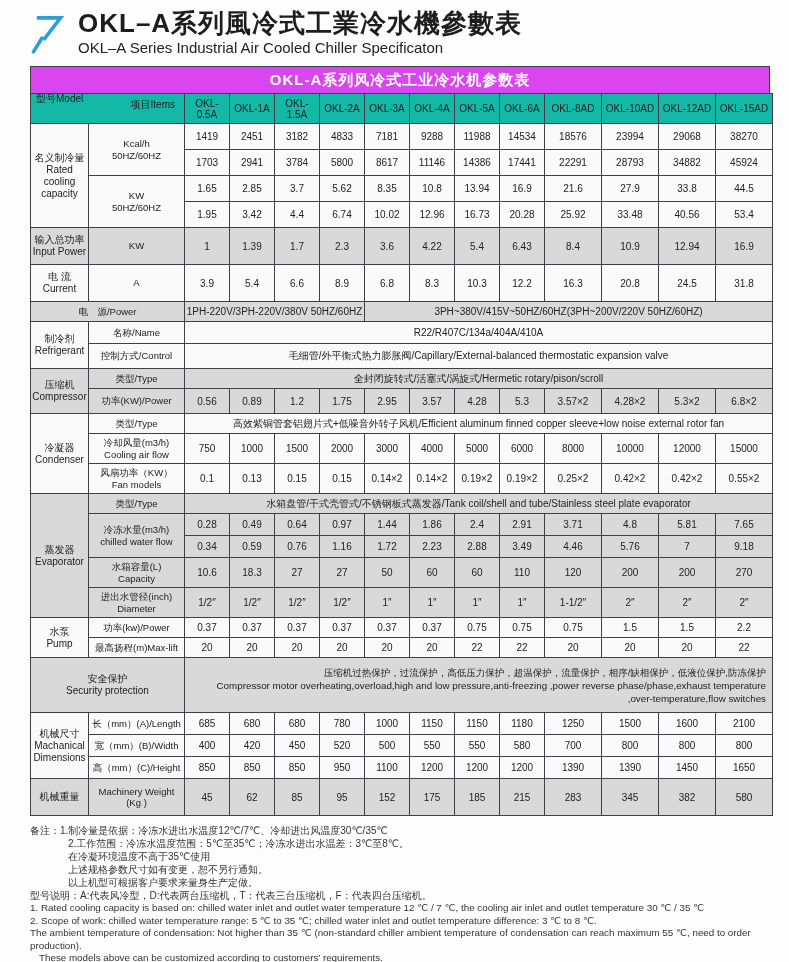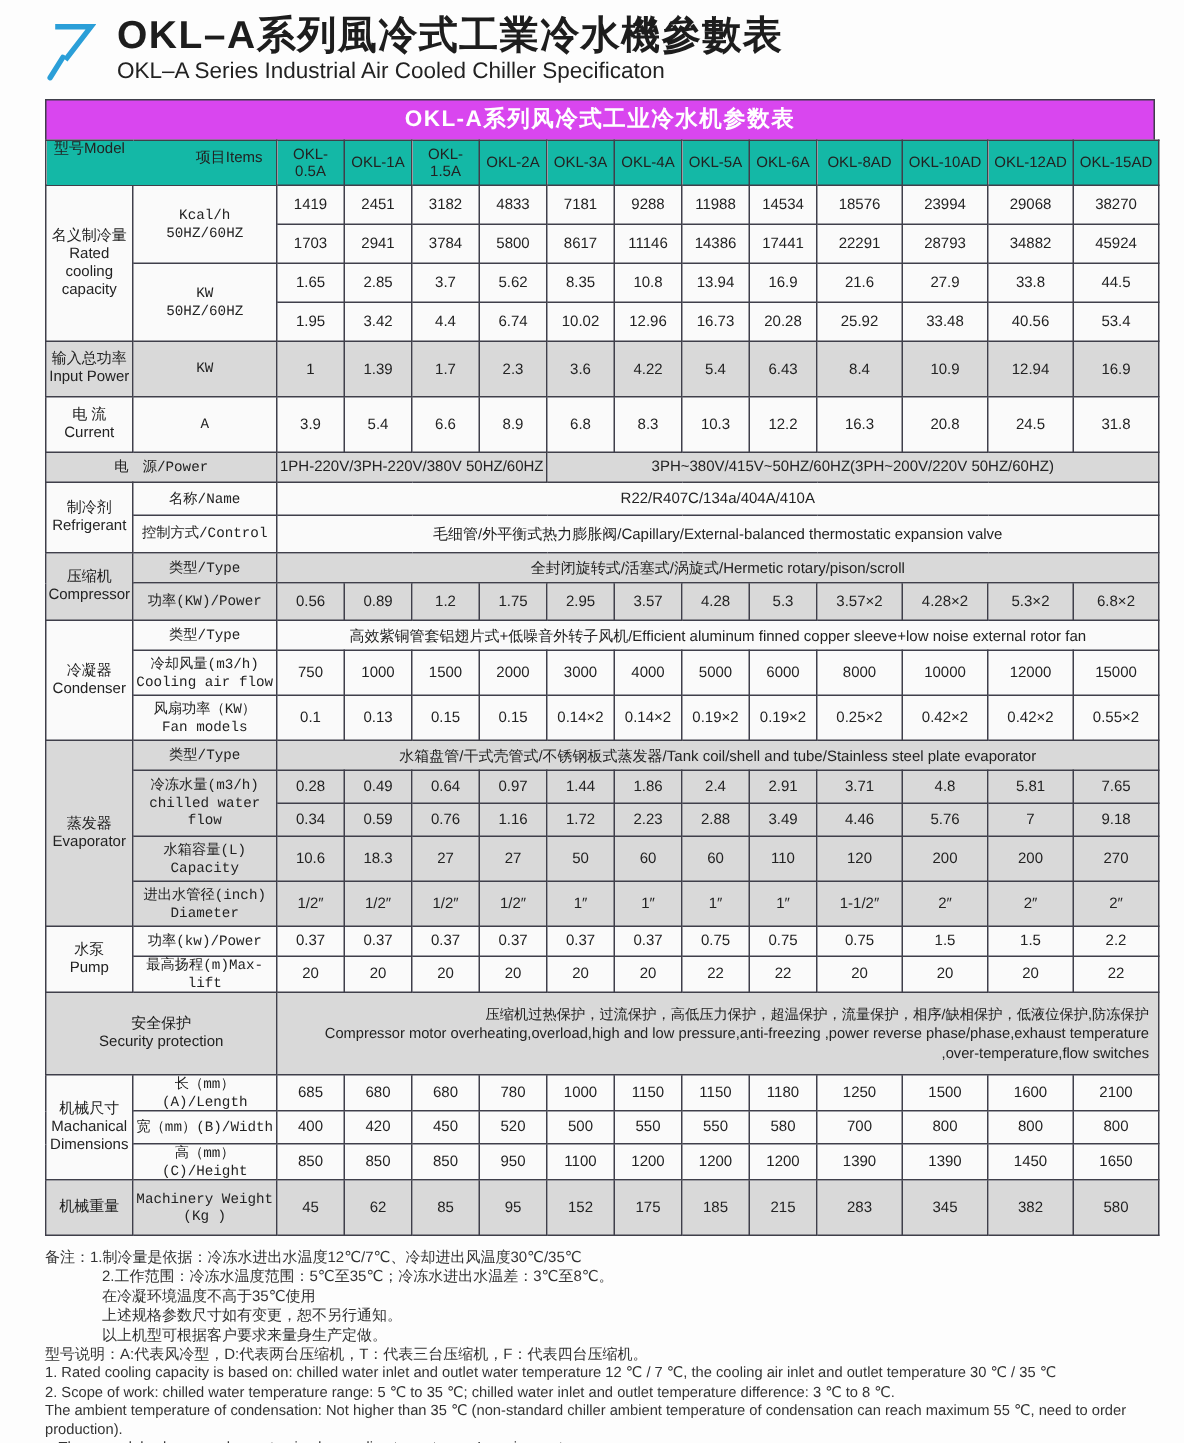--- a/index.html
+++ b/index.html
@@ -12,21 +12,21 @@
   .t-en{font-size:15px;font-weight:500;color:#222;line-height:20px;}
   
   .banner{height:26px;line-height:26px;background:#d946ef;color:#fff;font-size:15px;font-weight:bold;text-align:center;letter-spacing:1px;border:1px solid #3f3f4a;border-bottom:none;}
   
   table{border-collapse:collapse;table-layout:fixed;width:740px;}
   td,th{border:1px solid #3f3f4a;padding:0 1px;text-align:center;vertical-align:middle;font-size:10px;font-weight:normal;overflow:hidden;}
   tr.w>td,tr.w>th{background:#fafafa;}
   tr.g>td,tr.g>th{background:#d9d9d9;}
   tr.hd>td,tr.hd>th{background:#14b8a6;}
   .glab{font-size:10px;line-height:12px;}
-  .ilab{font-size:9.5px;line-height:11.5px;font-family:Liberation Mono, monospace;}
+  .ilab{font-size:9.5px;line-height:11.5px;}
   .mh{font-size:10px;font-weight:normal;}
   .nowrap{white-space:nowrap;}
   .sec{text-align:right;padding:3px 6px;font-size:9.5px;line-height:13px;}
   .sec .en{font-size:9.8px;}
   .r20{height:20px;} .r22{height:22px;} .r23{height:22px;} .r25{height:25px;}
   .r26{height:26px;} .r29{height:37px;} .r30{height:30px;} .r31{height:30px;}
   .r37{height:37px;padding-left:20px;} .r55{height:55px;} .rhd{height:30px;}
   .corner{position:relative;background-image:linear-gradient(to bottom right,transparent 49.4%,#55555e 49.4%,#55555e 50.8%,transparent 50.8%);}
   .c-model{position:absolute;left:5px;bottom:17px;font-size:10px;}
   .c-items{position:absolute;right:9px;top:4px;font-size:10px;}

